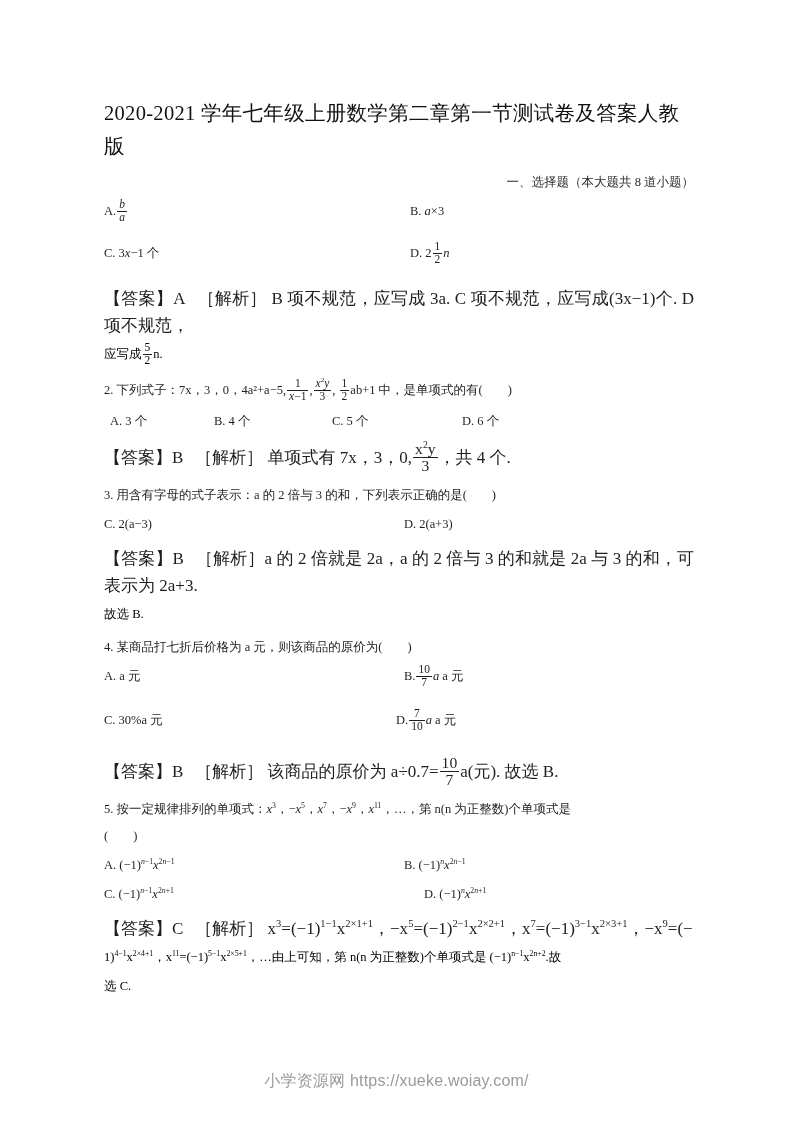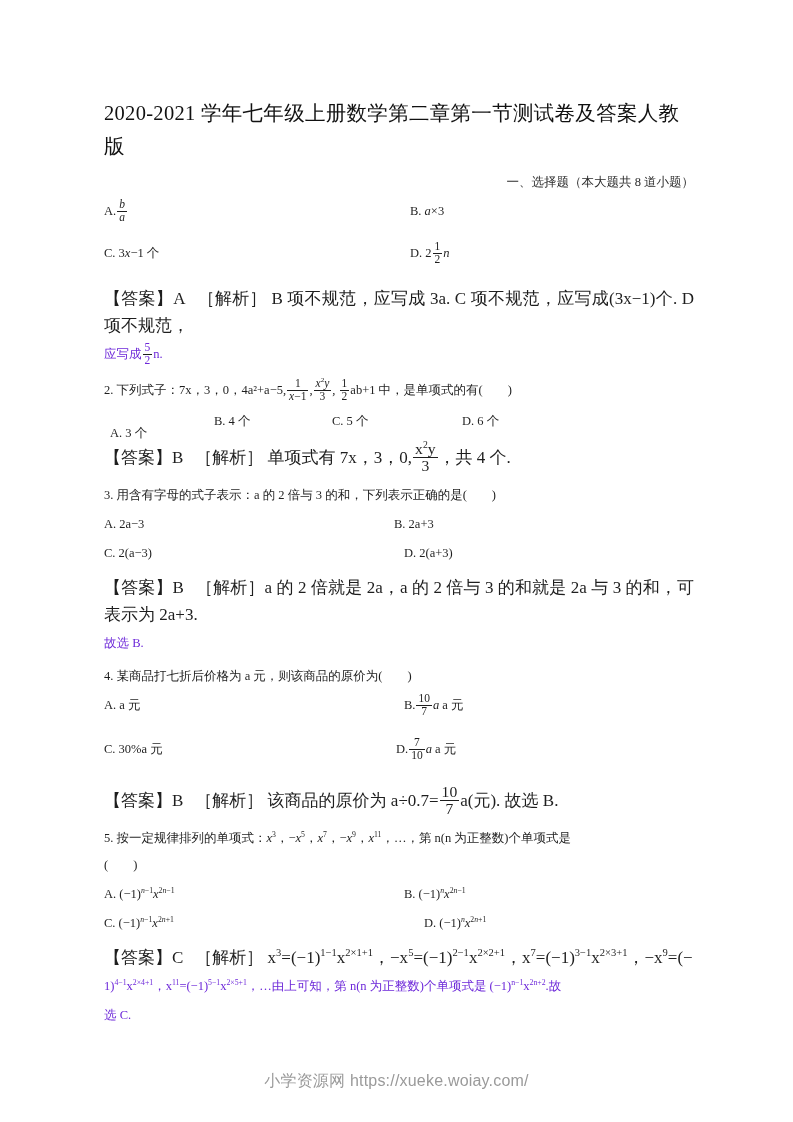--- a/index.html
+++ b/index.html
@@ -68,21 +68,21 @@
   }
   .opt {
     position: absolute;
     top: 0;
     white-space: nowrap;
   }
   .opt.c1 { left: 0; }
   .opt.c2 { left: 290px; margin-left: 16px; }
 
   
-  .opt.q2c1 { left: 6px; margin-top: 12px; }
+  .opt.q2c1 { left: 6px; }
   .opt.q2c2 { left: 110px; }
   .opt.q2c3 { left: 228px; }
   .opt.q2c4 { left: 358px; }
 
   .opt.q3c2 { left: 290px; }
   .opt.q3d2 { left: 300px; }
   .opt.q4c2 { left: 300px; }
   .opt.q4d2 { left: 292px; }
   .opt.q5c2 { left: 300px; }
   .opt.q5d2 { left: 320px; }
@@ -94,21 +94,21 @@
     color: #1e1e1e;
     text-align: justify;
   }
   .answer .tag { letter-spacing: 0px; }
   .answer .gap { display:inline-block; width: 12px; }
 
   .cont-line {
     font-size: 12.5px;
     line-height: 27px;
     margin: 0 0 2px 0;
-    color: #6d28d9;
+    color: #000000;
   }
 
   
   .it { font-style: italic; font-family: "Liberation Serif", serif; }
   sup { font-size: 0.62em; vertical-align: super; line-height: 0; }
 
   .frac {
     display: inline-block;
     vertical-align: middle;
     text-align: center;
@@ -180,24 +180,20 @@
       <span class="tag">【答案】</span><span>B</span><span class="gap"></span><span>［解析］</span> <span>单项式有 7x，3，0,</span><span class="frac"><span class="num">x<sup>2</sup>y</span><span class="den">3</span></span><span>，共 4 个.</span>
     </div>
 
     <div class="q-stem">
       <span>3.</span>
       <span>用含有字母的式子表示：a 的 2 倍与 3 的和，下列表示正确的是(　　)</span>
     </div>
 
     <div class="options">
       <div class="opt-row">
-        <span class="opt c1">A. 2a−3</span>
-        <span class="opt q3c2">B. 2a+3</span>
-      </div>
-      <div class="opt-row">
         <span class="opt c1">C. 2(a−3)</span>
         <span class="opt q3d2">D. 2(a+3)</span>
       </div>
     </div>
 
     <div class="answer">
       <span class="tag">【答案】</span><span>B</span><span class="gap"></span><span>［解析］</span><span>a 的 2 倍就是 2a，a 的 2 倍与 3 的和就是 2a 与 3 的和，可表示为 2a+3.</span>
     </div>
     <div class="cont-line">故选 B.</div>
 

